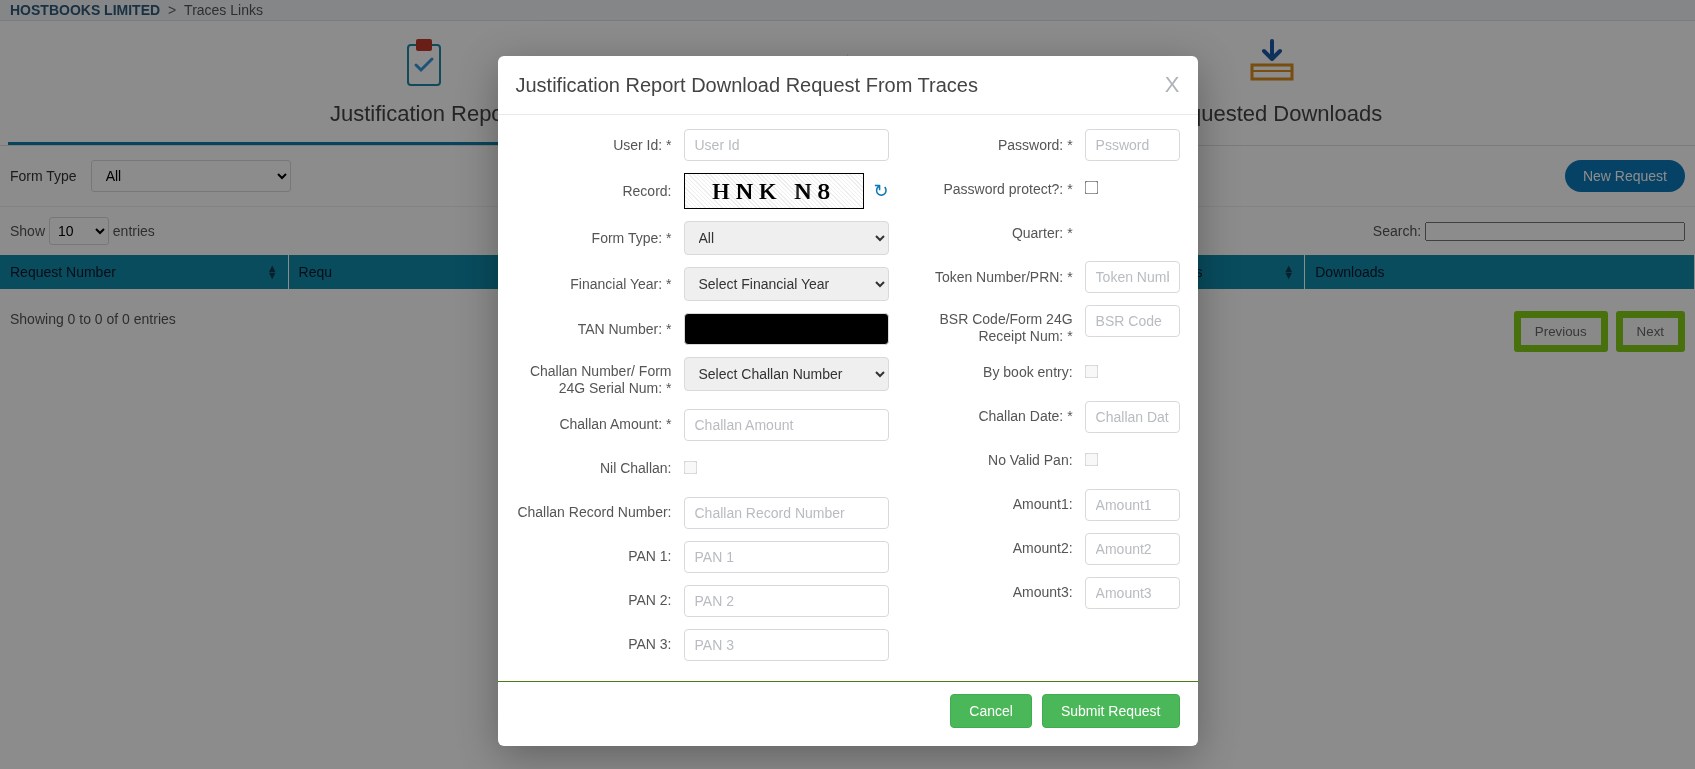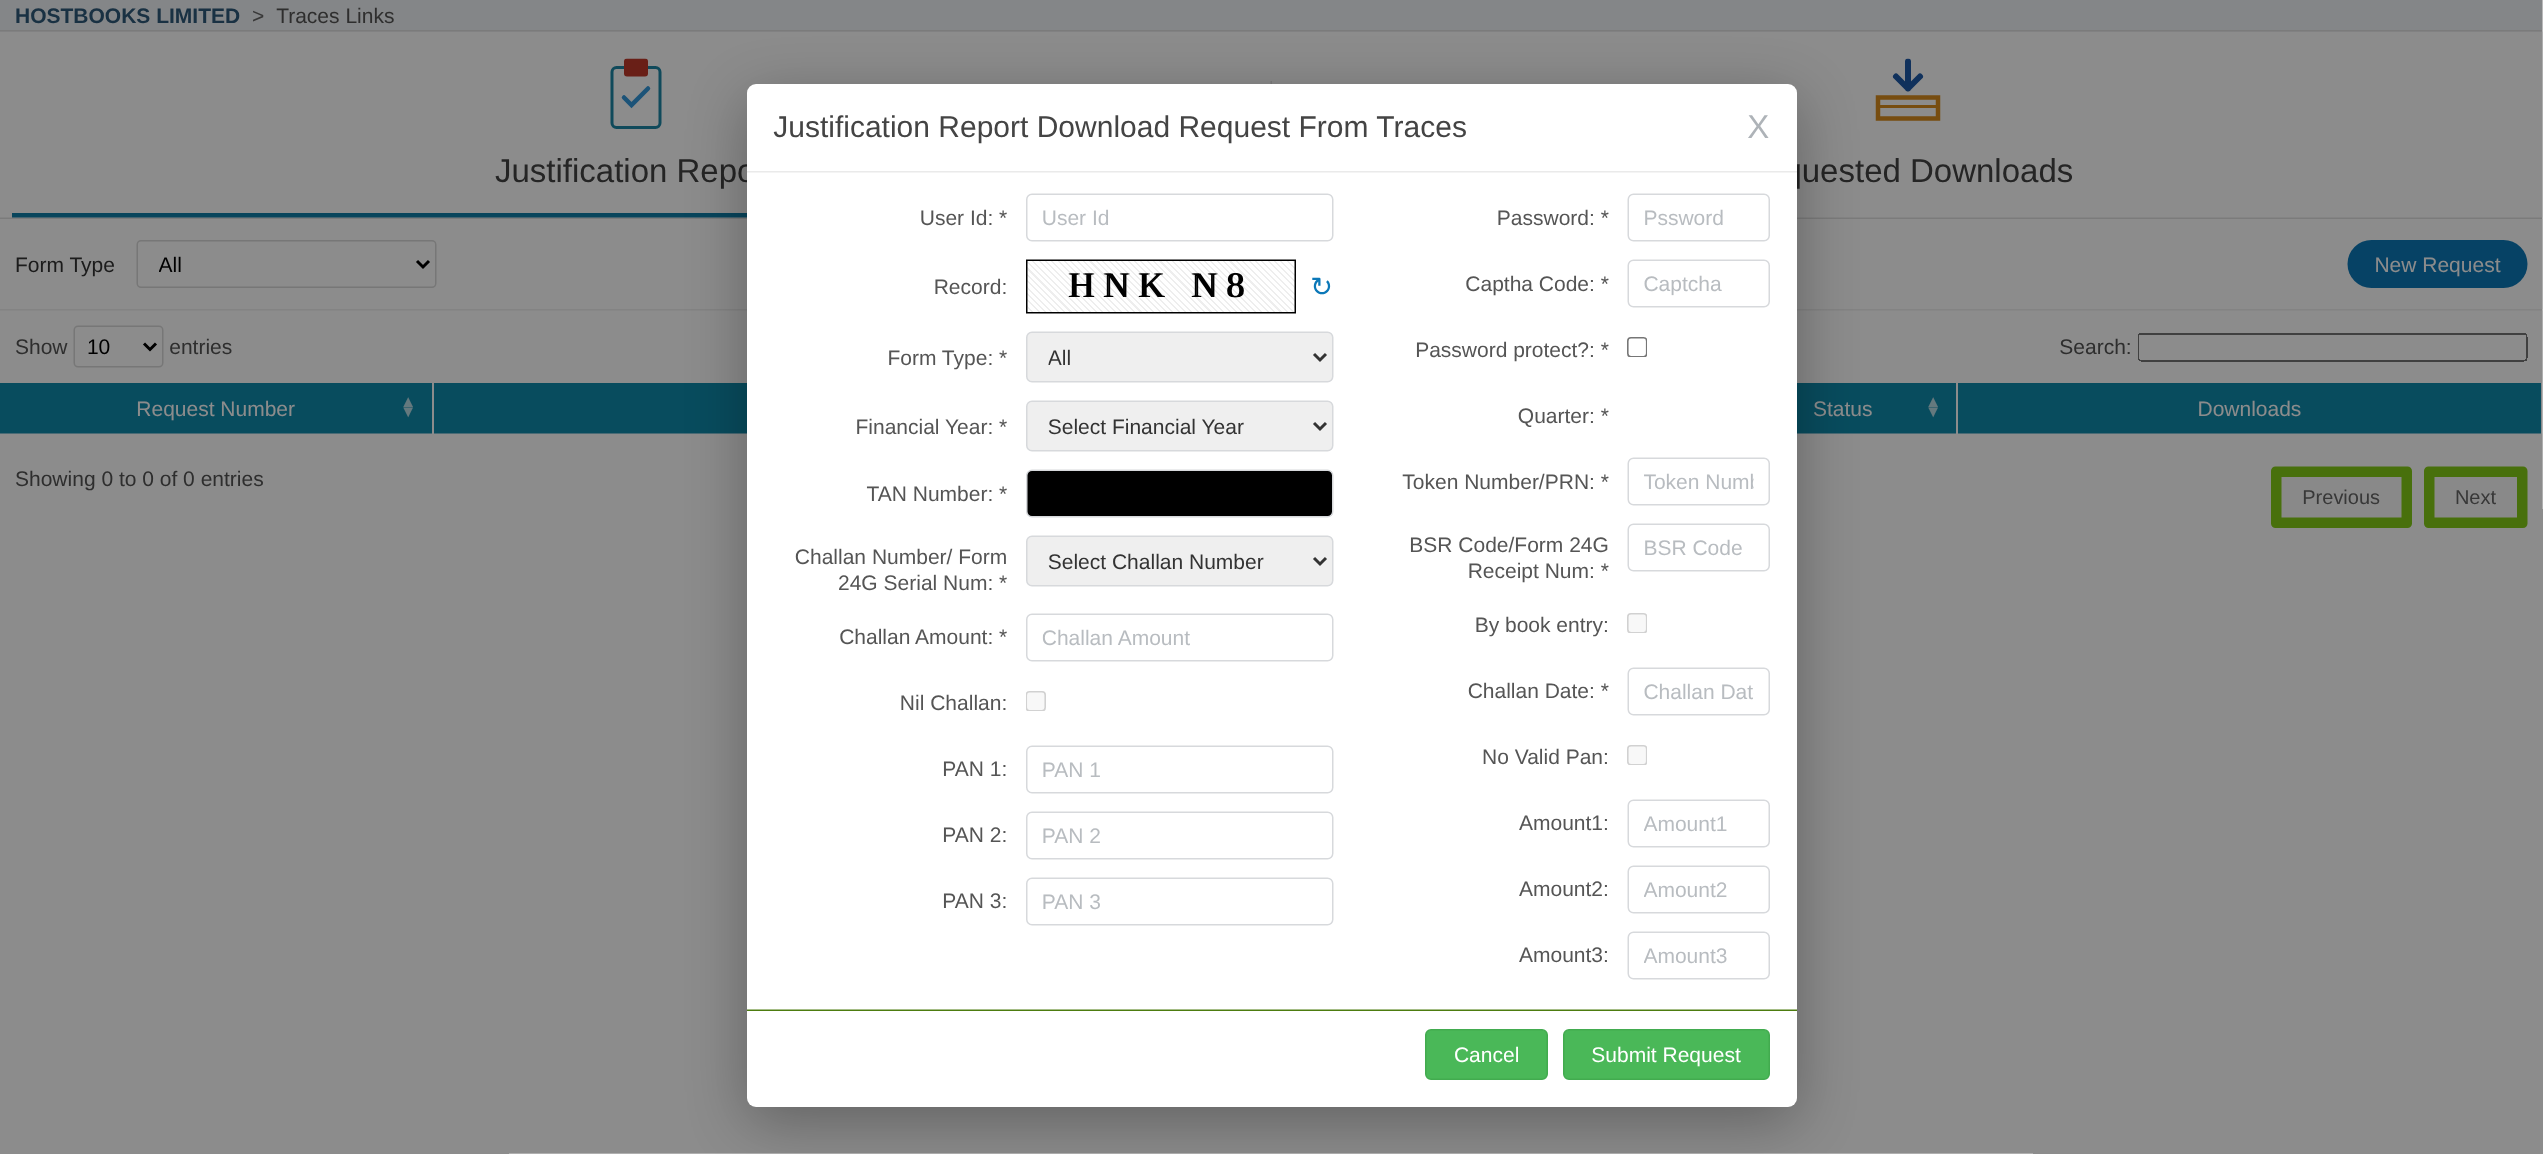--- a/index.html
+++ b/index.html
@@ -15,21 +15,21 @@
     .divider{width:1px;background:#e3e3e3;margin:15px 0}
     .filters{display:flex;align-items:center;padding:14px 10px;justify-content:space-between;border-bottom:1px solid #eee}
     .filters-left{display:flex;align-items:center;gap:14px}
     .filters-left select,.filters input,.len-sel{border:1px solid #d9d9d9;border-radius:3px;padding:6px 10px;font-size:14px;background:#fff}
     .filters-left select{width:200px}
     .btn-primary{background:#0b78b8;color:#fff;border:none;padding:8px 18px;border-radius:18px;font-size:14px;cursor:pointer}
     .table-controls{display:flex;justify-content:space-between;align-items:center;padding:10px 10px}
     .table-controls .len-sel{width:60px;padding:4px}
     .table-controls label{color:#555}
     .data-table{width:100%;border-collapse:collapse}
-    .data-table thead th{background:#108aab;color:#ffffff;font-weight:500;text-align:center;padding:9px 10px;font-size:14px;border-right:1px solid rgba(255,255,255,.35);position:relative}
+    .data-table thead th{background:#108aab;color:#0f172a;font-weight:500;text-align:left;padding:9px 10px;font-size:14px;border-right:1px solid rgba(255,255,255,.35);position:relative}
     .data-table thead th .sort-icons{position:absolute;right:10px;top:50%;transform:translateY(-50%);opacity:.7;font-size:11px;line-height:7px}
     .table-footer{display:flex;justify-content:space-between;padding:22px 10px;color:#555}
     .pager button{border:7px solid #84cc16;background:#fafafa;color:#666;padding:6px 14px;margin-left:4px;border-radius:3px;cursor:pointer}
     
     .backdrop{position:absolute;inset:0;background:rgba(0,0,0,.45)}
     .modal{position:absolute;top:56px;left:50%;transform:translateX(-50%);width:700px;background:#fff;border-radius:6px;box-shadow:0 10px 40px rgba(0,0,0,.3)}
     .modal-header{display:flex;justify-content:space-between;align-items:center;padding:16px 18px;border-bottom:1px solid #eaeaea}
     .modal-title{font-size:20px;color:#444;font-weight:400}
     .close-x{font-size:22px;color:#aeb3b8;cursor:pointer;font-weight:300}
     .modal-body{padding:14px 18px 8px 18px}
@@ -167,41 +167,41 @@
           </div>
         <div class="form-row">
             <div class="form-label">Challan Amount: *</div>
             <div class="form-field"><input type="text" placeholder="Challan Amount" style=""></div>
           </div>
         <div class="form-row">
             <div class="form-label">Nil Challan:</div>
             <div class="form-field checkbox"><input type="checkbox" disabled="" style=""></div>
           </div>
         <div class="form-row">
+            <div class="form-label">Challan Record Number:</div>
+            <div class="form-field"><input type="text" placeholder="Challan Record Number" style=""></div>
+          </div>
+        <div class="form-row">
             <div class="form-label">PAN 1:</div>
             <div class="form-field"><input type="text" placeholder="PAN 1" style=""></div>
           </div>
         <div class="form-row">
             <div class="form-label">PAN 2:</div>
             <div class="form-field"><input type="text" placeholder="PAN 2" style=""></div>
           </div>
         <div class="form-row">
             <div class="form-label">PAN 3:</div>
             <div class="form-field"><input type="text" placeholder="PAN 3" style=""></div>
           </div>
       </div>
 
       <div>
         <div class="form-row">
             <div class="form-label">Password: *</div>
             <div class="form-field"><input type="password" placeholder="Pssword" style=""></div>
-          </div>
-        <div class="form-row">
-            <div class="form-label">Captha Code: *</div>
-            <div class="form-field"><input type="text" placeholder="Captcha" style=""></div>
           </div>
         <div class="form-row">
             <div class="form-label">Password protect?: *</div>
             <div class="form-field checkbox"><input type="checkbox" style=""></div>
           </div>
         <div class="form-row">
             <div class="form-label">Quarter: *</div>
           </div>
         <div class="form-row">
             <div class="form-label">Token Number/PRN: *</div>

